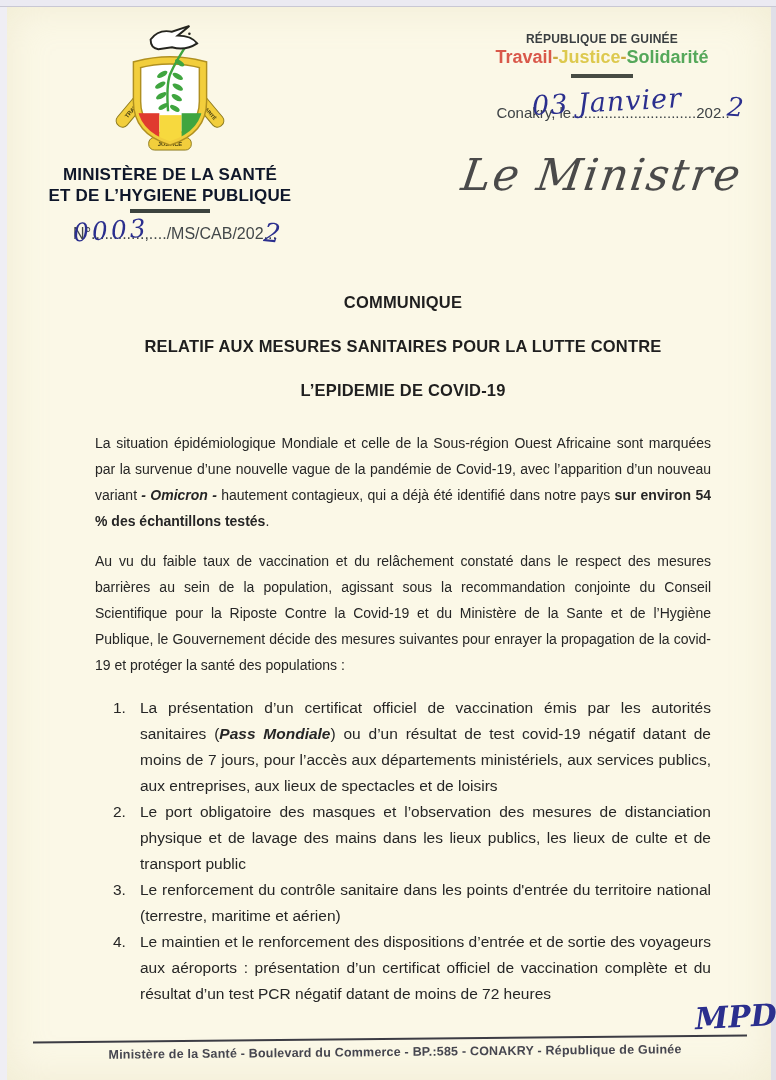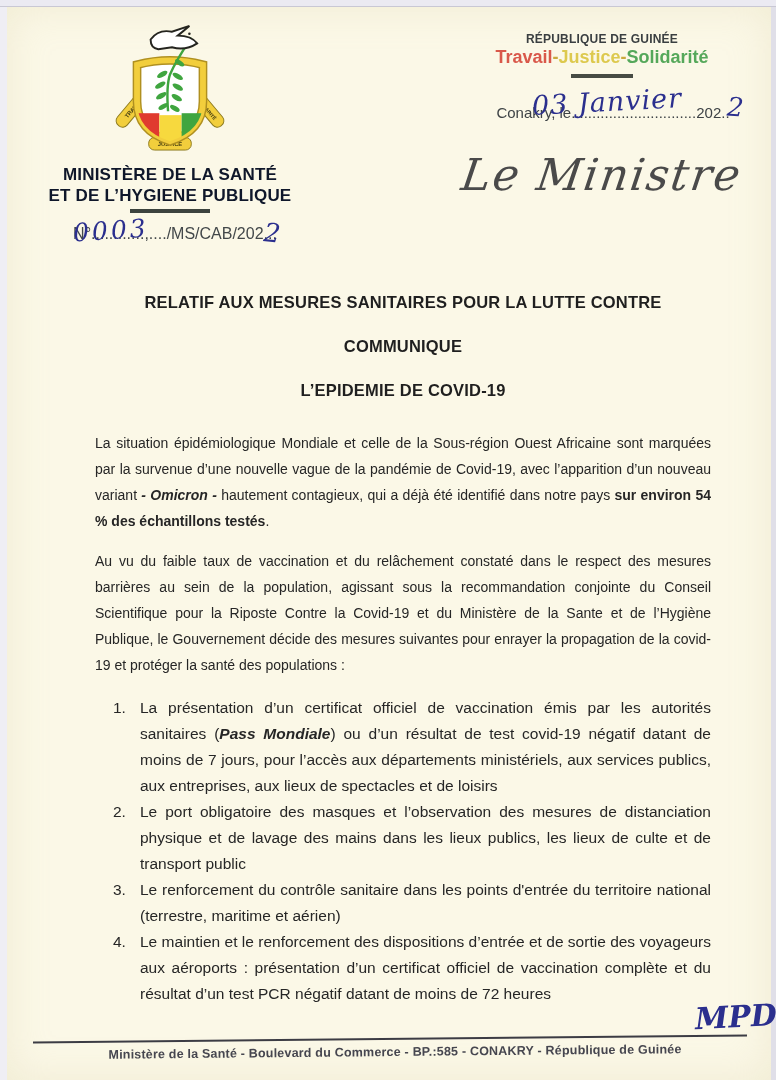--- a/index.html
+++ b/index.html
@@ -129,22 +129,22 @@
       <div class="dateline">
         <span>Conakry, le</span><span>..............................</span><span>202</span><span>..</span>
         <span class="hand date-hand">03 Janvier</span>
         <span class="hand date-year">2</span>
       </div>
 
       <div class="ministre">Le Ministre</div>
     </div>
 
     <div class="doc-body">
+      <p class="title">COMMUNIQUE</p>
       <p class="title">RELATIF AUX MESURES SANITAIRES POUR LA LUTTE CONTRE</p>
-      <p class="title">COMMUNIQUE</p>
       <p class="title" style="margin-bottom:30px">L’EPIDEMIE DE COVID-19</p>
 
       <p class="para"><span>La situation épidémiologique Mondiale et celle de la Sous-région Ouest Africaine sont marquées par la survenue d’une nouvelle vague de la pandémie de Covid-19, avec l’apparition d’un nouveau variant </span><span class="bi">- Omicron -</span><span> hautement contagieux, qui a déjà été identifié dans notre pays </span><span class="b">sur environ 54 % des échantillons testés</span><span>.</span></p>
 
       <p class="para" style="margin-bottom:17px">Au vu du faible taux de vaccination et du relâchement constaté dans le respect des mesures barrières au sein de la population, agissant sous la recommandation conjointe du Conseil Scientifique pour la Riposte Contre la Covid-19 et du Ministère de la Sante et de l’Hygiène Publique, le Gouvernement décide des mesures suivantes pour enrayer la propagation de la covid-19 et protéger la santé des populations :</p>
 
       <ol class="measures">
         <li>
           <span class="li-num">1.</span>
           <span class="li-text"><span>La présentation d’un certificat officiel de vaccination émis par les autorités sanitaires (</span><span class="bi">Pass Mondiale</span><span>) ou d’un résultat de test covid-19 négatif datant de moins de 7 jours, pour l’accès aux départements ministériels, aux services publics, aux entreprises, aux lieux de spectacles et de loisirs</span></span>

